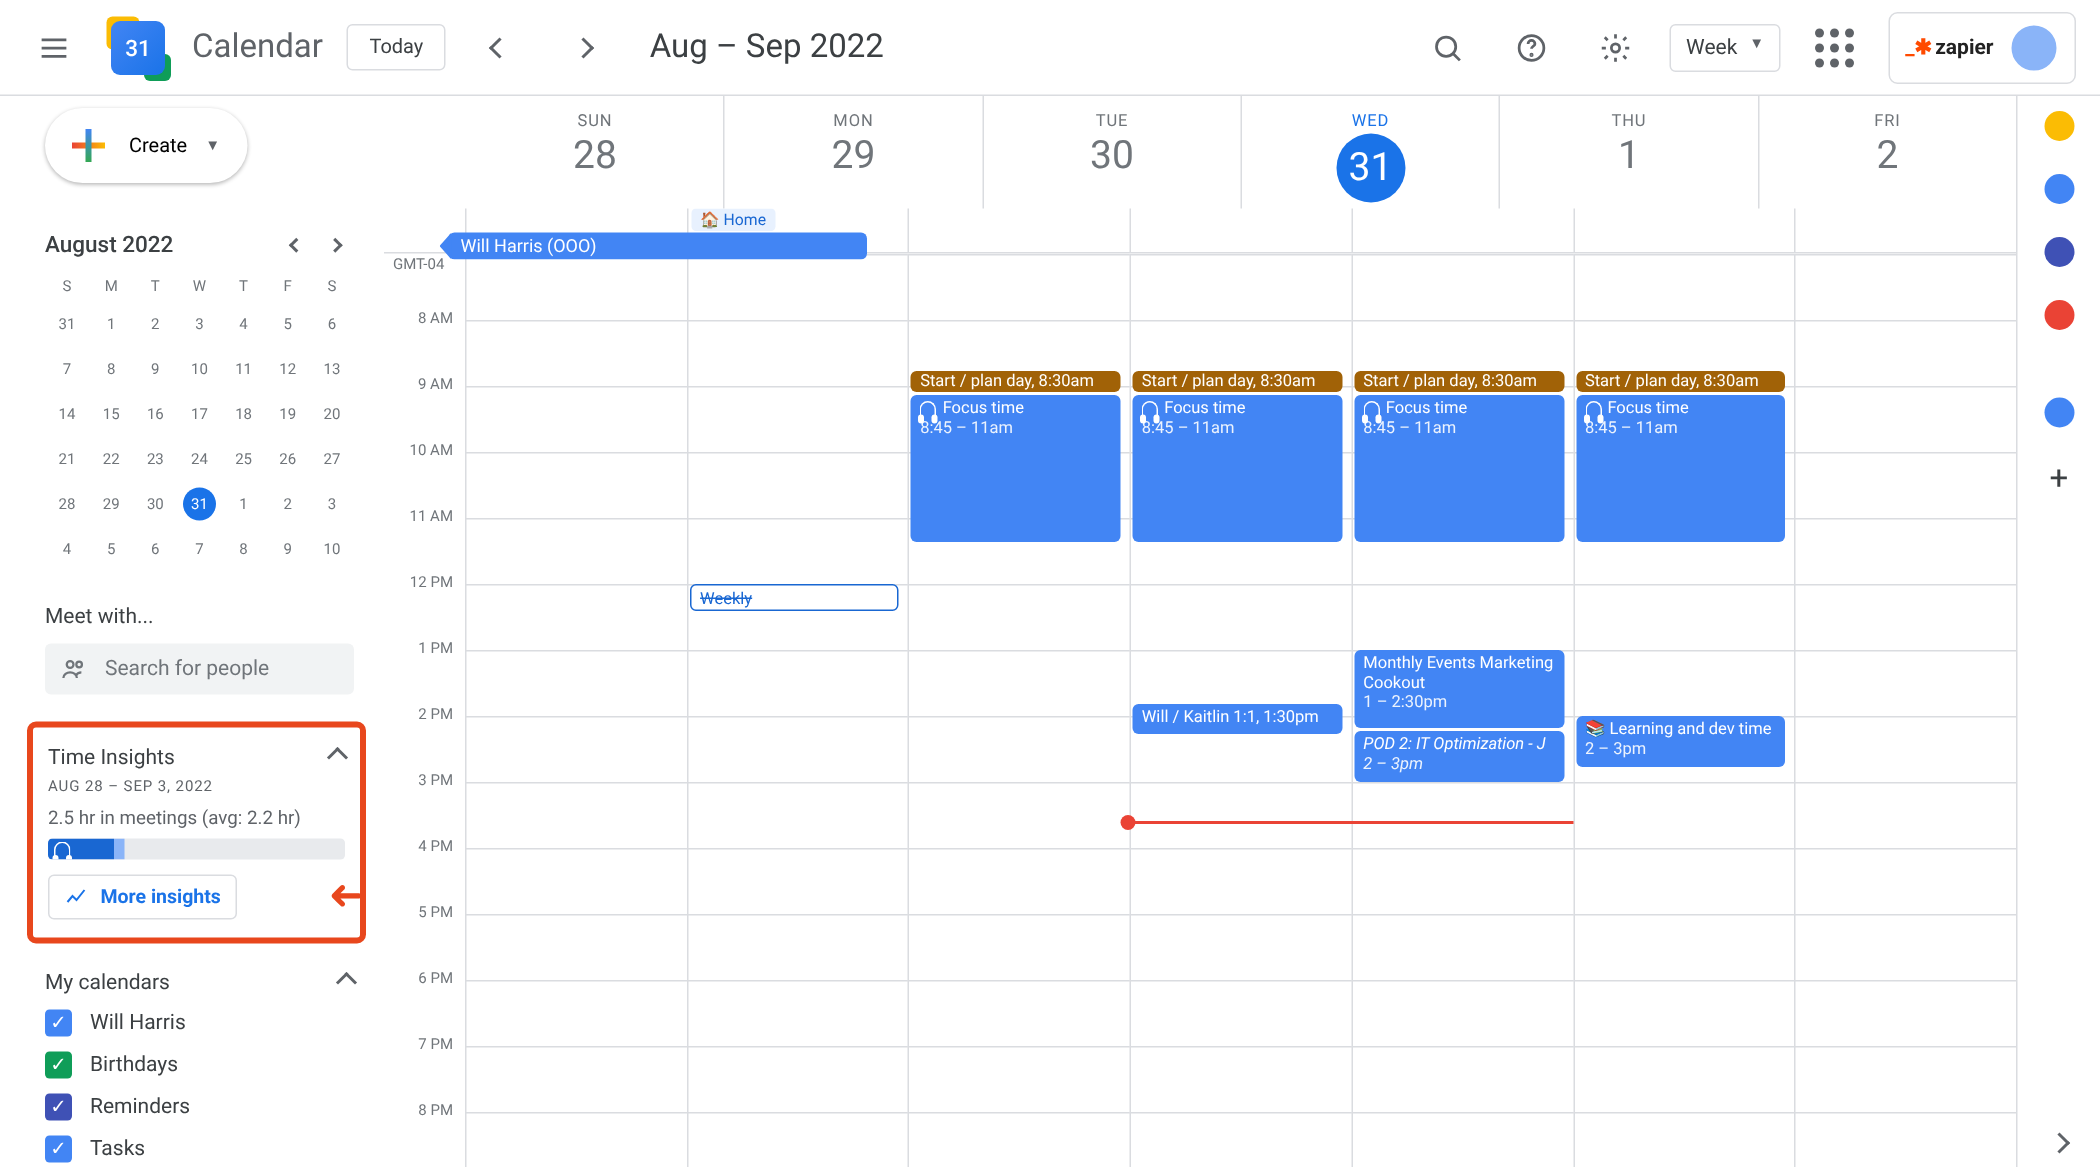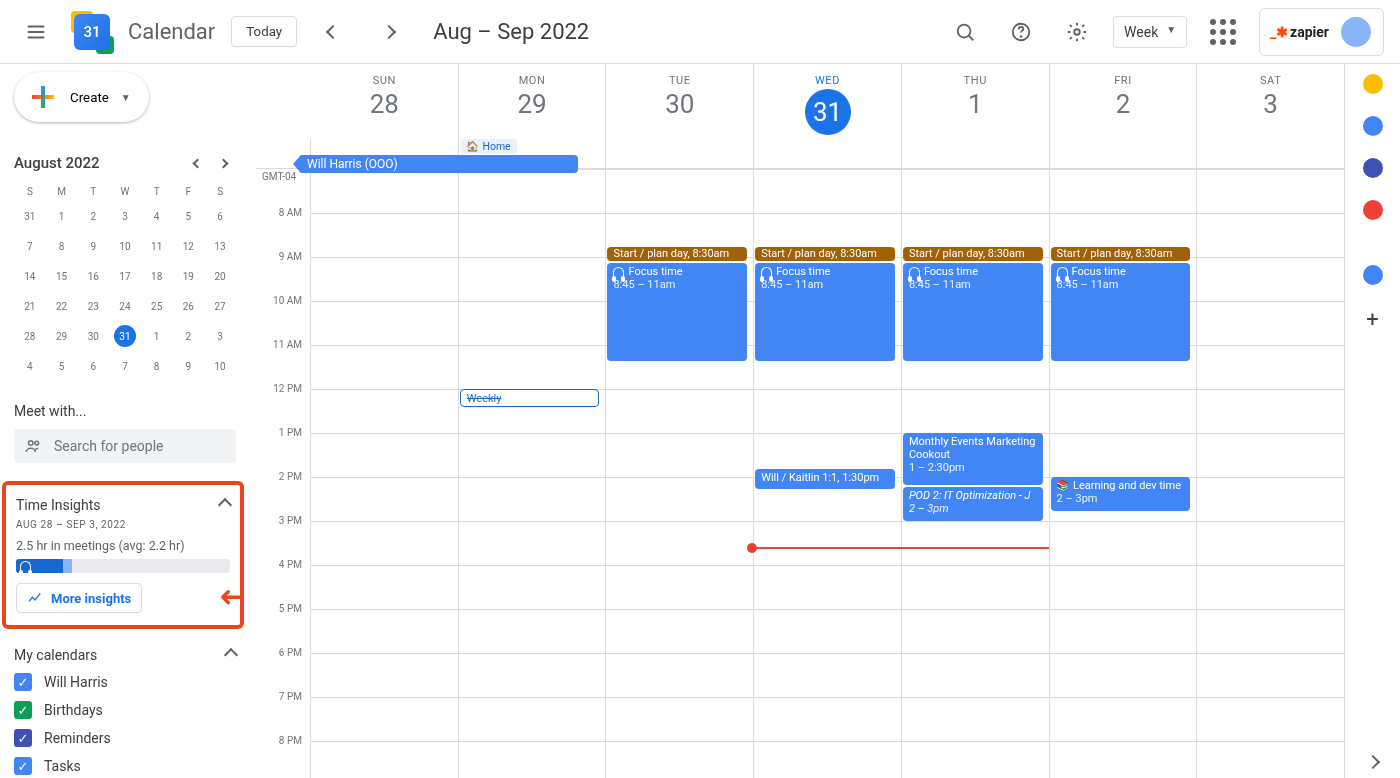--- a/index.html
+++ b/index.html
@@ -30,21 +30,21 @@
   .view-dd{padding:7px 10px;border:1px solid var(--border);border-radius:4px;background:#fff;cursor:pointer;display:flex;align-items:flex-start;gap:8px;color:#3c4043}
   .apps-grid{display:grid;grid-template-columns:repeat(3,6px);grid-auto-rows:6px;gap:4px}
   .apps-grid span{background:var(--gray);border-radius:50%}
   .zapier-pill{background:#fff;border:1px solid var(--border);border-radius:6px;padding:6px 10px;display:flex;align-items:center;gap:10px;cursor:pointer}
   .zapier-logo{display:flex;align-items:center;gap:2px;font-weight:700;color:#222}
   .zapier-logo .star{color:#ff4a00}
   .avatar{width:34px;height:34px;border-radius:50%;background:#8ab4f8;border:2px solid #fff}
 
   
   .body{flex:1;display:flex;overflow:hidden}
-  .sidebar{width:256px;padding:8px 20px 20px 14px;overflow:auto}
+  .sidebar{width:256px;padding:8px 20px 20px 30px;overflow:auto}
   .main{flex:1;display:flex;overflow:hidden}
   .sidepanel{width:56px;border-left:1px solid var(--border);display:flex;flex-direction:column;align-items:center;padding-top:10px;gap:22px}
   .sp-dot{width:20px;height:20px;border-radius:50%}
 
   
   .create-btn{display:flex;align-items:center;gap:12px;padding:10px 18px 10px 14px;border:none;border-radius:30px;box-shadow:0 1px 3px rgba(0,0,0,.3);background:#fff;cursor:pointer;width:fit-content}
   .plus-icon{width:30px;height:30px;position:relative}
   .plus-icon::before,.plus-icon::after{content:"";position:absolute;top:50%;left:50%;transform:translate(-50%,-50%)}
   .plus-icon::before{width:22px;height:4px;background:linear-gradient(to right,#ea4335,#fbbc04)}
   .plus-icon::after{width:4px;height:22px;background:linear-gradient(#4285f4,#34a853)}
@@ -349,24 +349,20 @@
           </div>
           <div class="day-col-h"><div class="dow today">WED</div><div class="dnum today">31</div></div>
           <div class="day-col-h">
             <div class="dow">THU</div>
             <div class="dnum">1</div>
           </div>
           <div class="day-col-h">
             <div class="dow">FRI</div>
             <div class="dnum">2</div>
           </div>
-          <div class="day-col-h">
-            <div class="dow">SAT</div>
-            <div class="dnum">3</div>
-          </div>
         </div>
       <div class="allday" id="allday">
           <div class="slot">
             <div class="ooo" style="width: 190%;">Will Harris (OOO)</div>
           </div>
           <div class="slot">
             <div class="home-chip">🏠 Home</div>
           </div>
           <div class="slot"></div>
           <div class="slot"></div>

